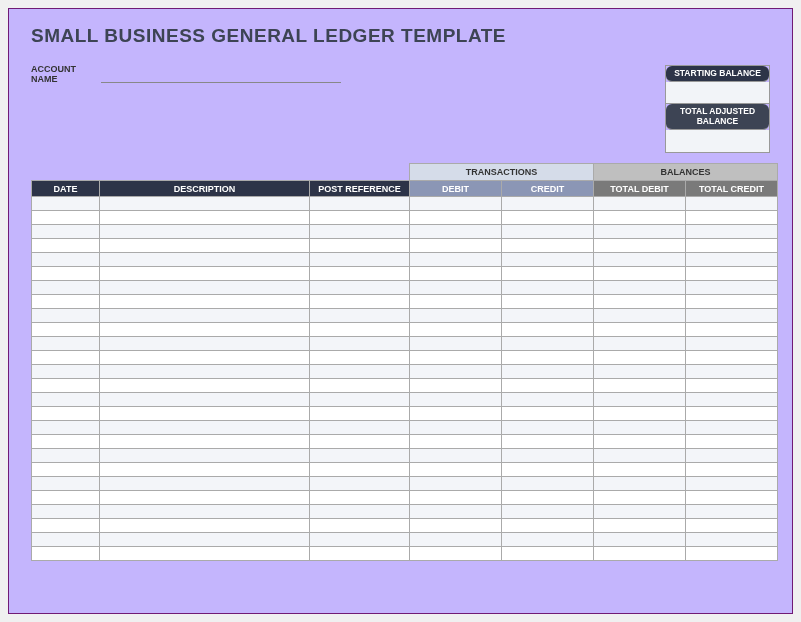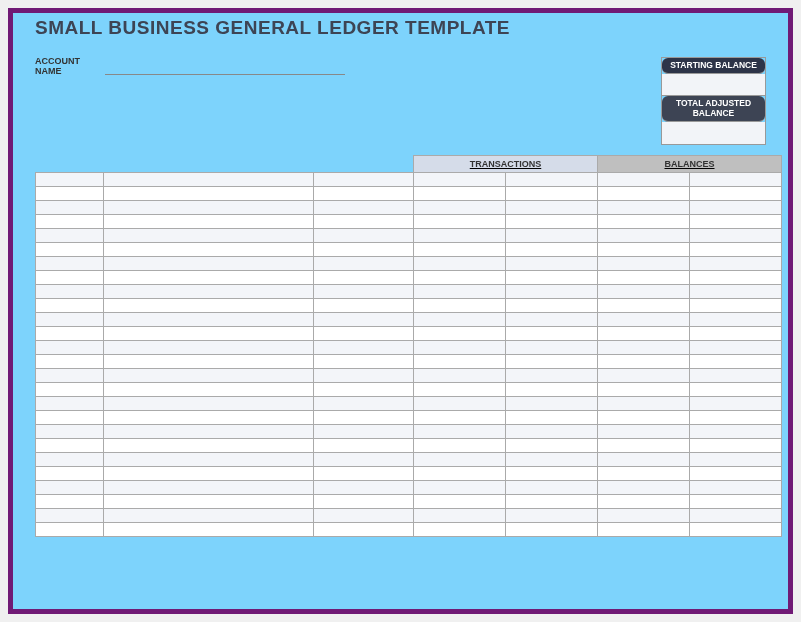--- a/index.html
+++ b/index.html
@@ -2,26 +2,26 @@
 <html><head>
 <meta charset="utf-8">
 <style>
 * { margin: 0; padding: 0; box-sizing: border-box; }
 body {
   background: #f0f0f0;
   font-family: Arial, sans-serif;
   padding: 8px;
 }
 .page {
-  background: #7dd3fc;
+  background: #c4b5fd;
   width: 785px;
   height: 606px;
   margin: 0 auto;
-  border: 5px solid #701a75;
-  padding: 4px 22px;
+  border: 1px solid #701a75;
+  padding: 16px 22px;
   position: relative;
 }
 .title {
   font-size: 19px;
   font-weight: 700;
   letter-spacing: 0.5px;
   color: #3d4454;
   margin-bottom: 18px;
 }
 .upper {
@@ -77,21 +77,20 @@
   height: 22px;
   background: #f2f4f8;
   border-bottom: 1px solid #999;
 }
 .balance-v:last-child { border-bottom: none; }
 
 table.ledger {
   border-collapse: collapse;
   width: 100%;
   table-layout: fixed;
-  text-decoration: underline;
 }
 .ledger th, .ledger td {
   border: 1px solid #aaa;
   font-size: 9px;
   height: 15px;
   padding: 0 2px;
 }
 .ledger .group-row th {
   height: 17px;
   font-weight: 700;
@@ -165,20 +164,29 @@
       <col style="width:92px">
       <col style="width:92px">
       <col style="width:92px">
     </colgroup>
     <thead>
       <tr class="group-row">
         <th class="blank-group" colspan="3"></th>
         <th class="trans" colspan="2">TRANSACTIONS</th>
         <th class="bal" colspan="2">BALANCES</th>
       </tr>
+      <tr class="hdr">
+        <th class="dark">DATE</th>
+        <th class="dark">DESCRIPTION</th>
+        <th class="dark">POST REFERENCE</th>
+        <th class="mid">DEBIT</th>
+        <th class="mid">CREDIT</th>
+        <th class="grey">TOTAL DEBIT</th>
+        <th class="grey">TOTAL CREDIT</th>
+      </tr>
     </thead>
     <tbody id="ledger-body">
     <tr>
           <td></td>
           <td></td>
           <td></td>
           <td></td>
           <td></td>
           <td></td>
           <td></td>

